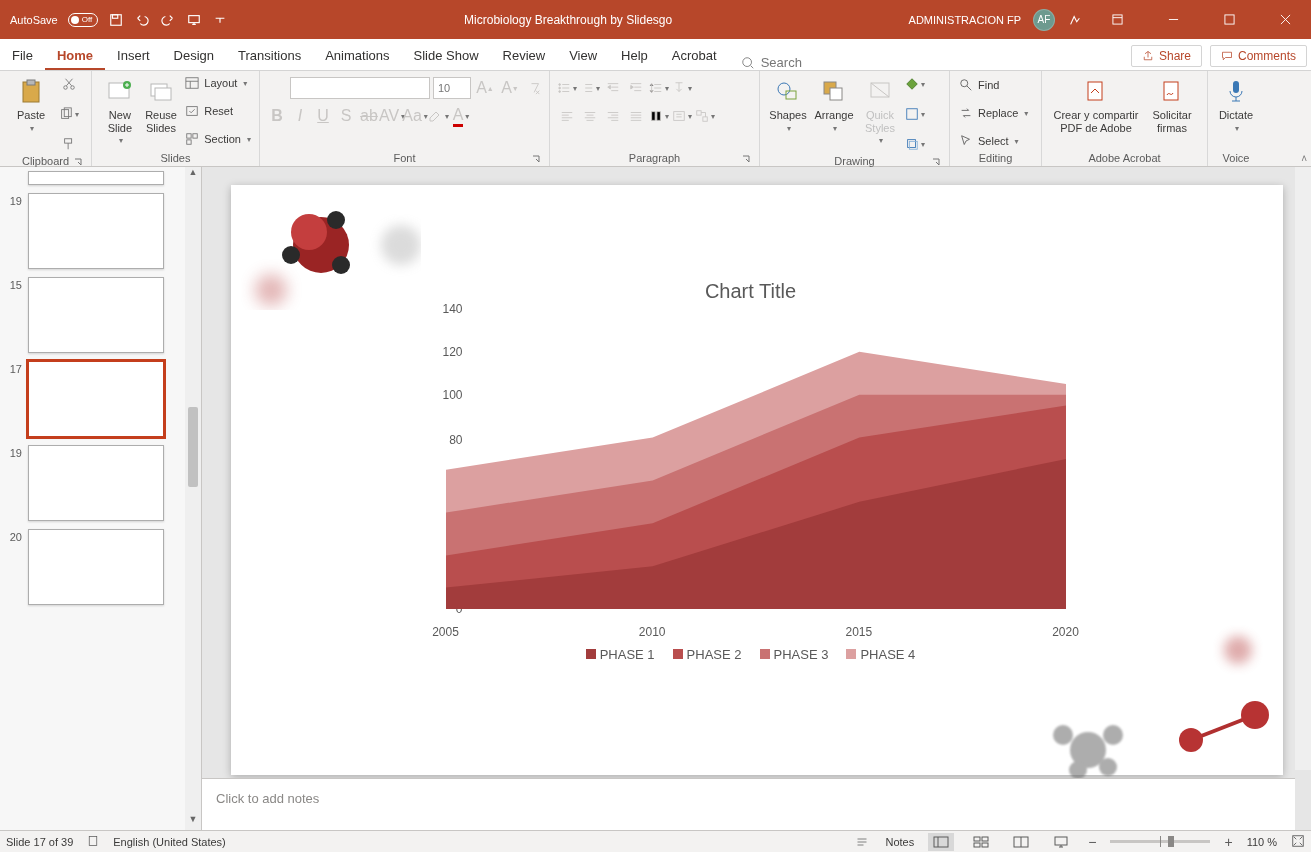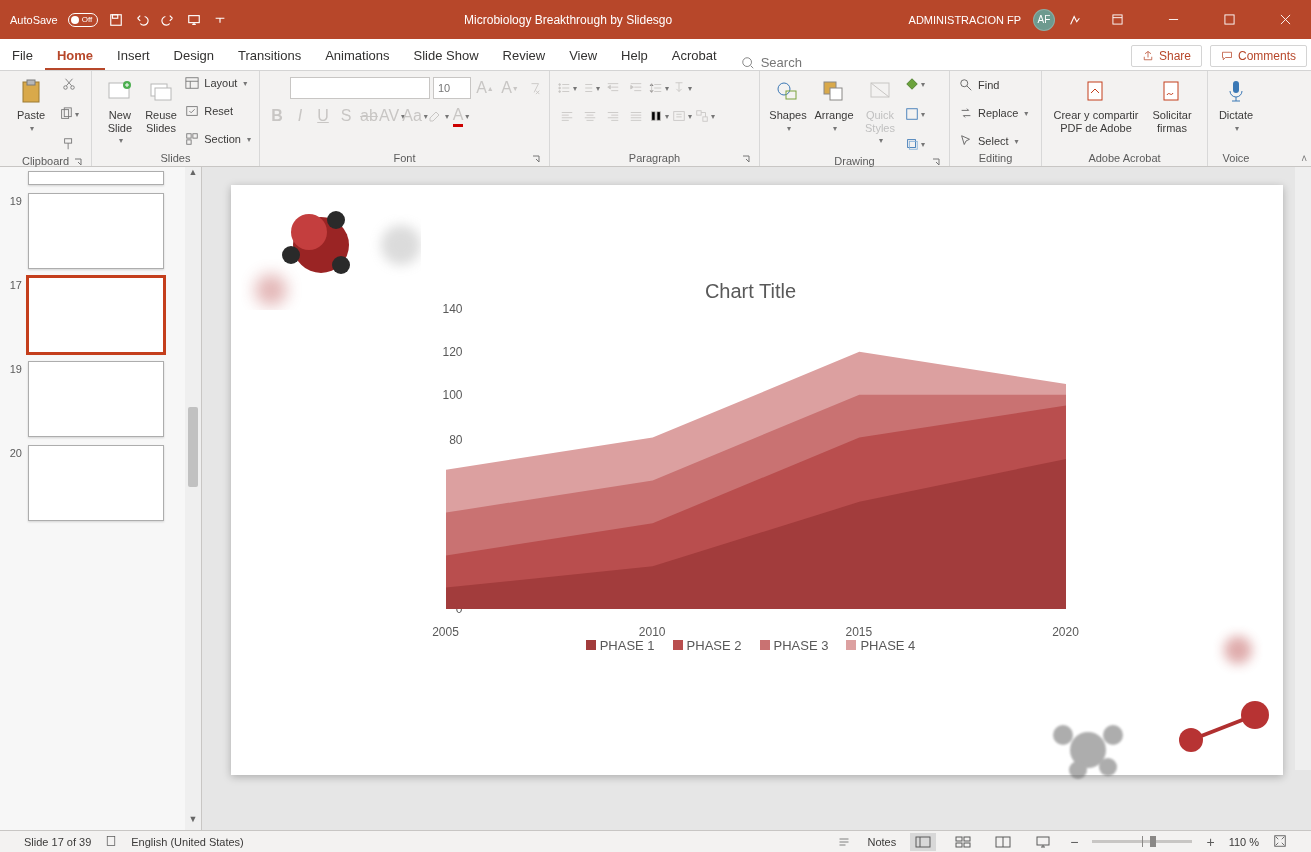--- a/index.html
+++ b/index.html
@@ -58,26 +58,26 @@
 .stage-wrap { flex:1; background:#e6e6e6; display:flex; flex-direction:column; position:relative; }
 .stage-scroll { position:absolute; right:0; top:0; bottom:60px; width:16px; background:#efefef; }
 .slide-canvas { margin:18px auto 0; width:1052px; height:590px; background:#fff; box-shadow:0 2px 8px rgba(0,0,0,.25); position:relative; }
 .notes { position:absolute; left:0; right:16px; bottom:0; height:52px; border-top:1px solid #c8c6c4; background:#fff; padding:12px 14px; font-size:13px; color:#8a8886; }
 
 .chart { position:absolute; left:190px; top:95px; width:660px; height:400px; }
 .chart-title { text-align:center; font-size:20px; color:#595959; margin-bottom:6px; }
 .plot { position:relative; width:635px; height:310px; margin-left:25px; }
 .ylab { position:absolute; right:618px; font-size:12px; color:#595959; transform:translateY(-50%); }
 .xlab { position:absolute; top:316px; font-size:12px; color:#595959; transform:translateX(-50%); }
-.legend { text-align:center; font-size:13px; color:#595959; margin-top:19px; display:flex; justify-content:center; gap:18px; }
+.legend { text-align:center; font-size:13px; color:#595959; margin-top:28px; display:flex; justify-content:center; gap:18px; }
 .legend span.sw { display:inline-block; width:10px; height:10px; margin-right:4px; }
 
 .deco { position:absolute; }
 
-.statusbar { height:22px; background:#f3f2f1; border-top:1px solid #c8c6c4; display:flex; align-items:center; font-size:11px; color:#3b3a39; padding:0 24px; gap:14px; }
+.statusbar { height:22px; background:#f3f2f1; border-top:1px solid #c8c6c4; display:flex; align-items:center; font-size:11px; color:#3b3a39; padding:0 6px; gap:14px; }
 .statusbar .spacer { flex:1; }
 .viewbtn { width:26px; height:18px; display:flex; align-items:center; justify-content:center; }
 .viewbtn svg { stroke:#5b5b5b; fill:none; }
 .viewbtn.active { background:#d8d8d8; }
 .zoom-slider { width:100px; height:3px; background:#c8c6c4; position:relative; }
 .zoom-slider .tick { position:absolute; left:50%; top:-4px; width:1px; height:11px; background:#8a8886; }
 .zoom-slider .knob { position:absolute; left:58%; top:-4px; width:6px; height:11px; background:#8a8886; }
 </style>
 </head>
 <body>
@@ -565,20 +565,24 @@
 
 <div class="main">
 
   <div class="thumbs">
     <div class="thumb tiny">
         <div class="num"></div>
         <div class="mini"></div>
       </div>
     <div class="thumb">
         <div class="num">19</div>
+        <div class="mini"></div>
+      </div>
+    <div class="thumb">
+        <div class="num">15</div>
         <div class="mini"></div>
       </div>
     <div class="thumb sel">
         <div class="num">17</div>
         <div class="mini"></div>
       </div>
     <div class="thumb">
         <div class="num">19</div>
         <div class="mini"></div>
       </div>
@@ -645,20 +649,21 @@
           </div>
         <div class="legend" id="legend">
             <span><span class="sw" style="background: rgb(162, 60, 60);"></span>PHASE 1</span>
             <span><span class="sw" style="background: rgb(185, 78, 78);"></span>PHASE 2</span>
             <span><span class="sw" style="background: rgb(201, 114, 114);"></span>PHASE 3</span>
             <span><span class="sw" style="background: rgb(220, 160, 160);"></span>PHASE 4</span>
           </div>
       </div>
     </div>
     <div class="stage-scroll"></div>
+    <div class="notes"><span>Click to add notes</span></div>
   </div>
 </div>
 
 <div class="statusbar">
   <span>Slide 17 of 39</span>
   <span><svg width="12" height="12" viewBox="0 0 16 16" stroke="#5b5b5b" fill="none">
         <rect x="3" y="2" width="10" height="12"></rect>
       </svg></span>
   <span>English (United States)</span>
   <div class="spacer"></div>

